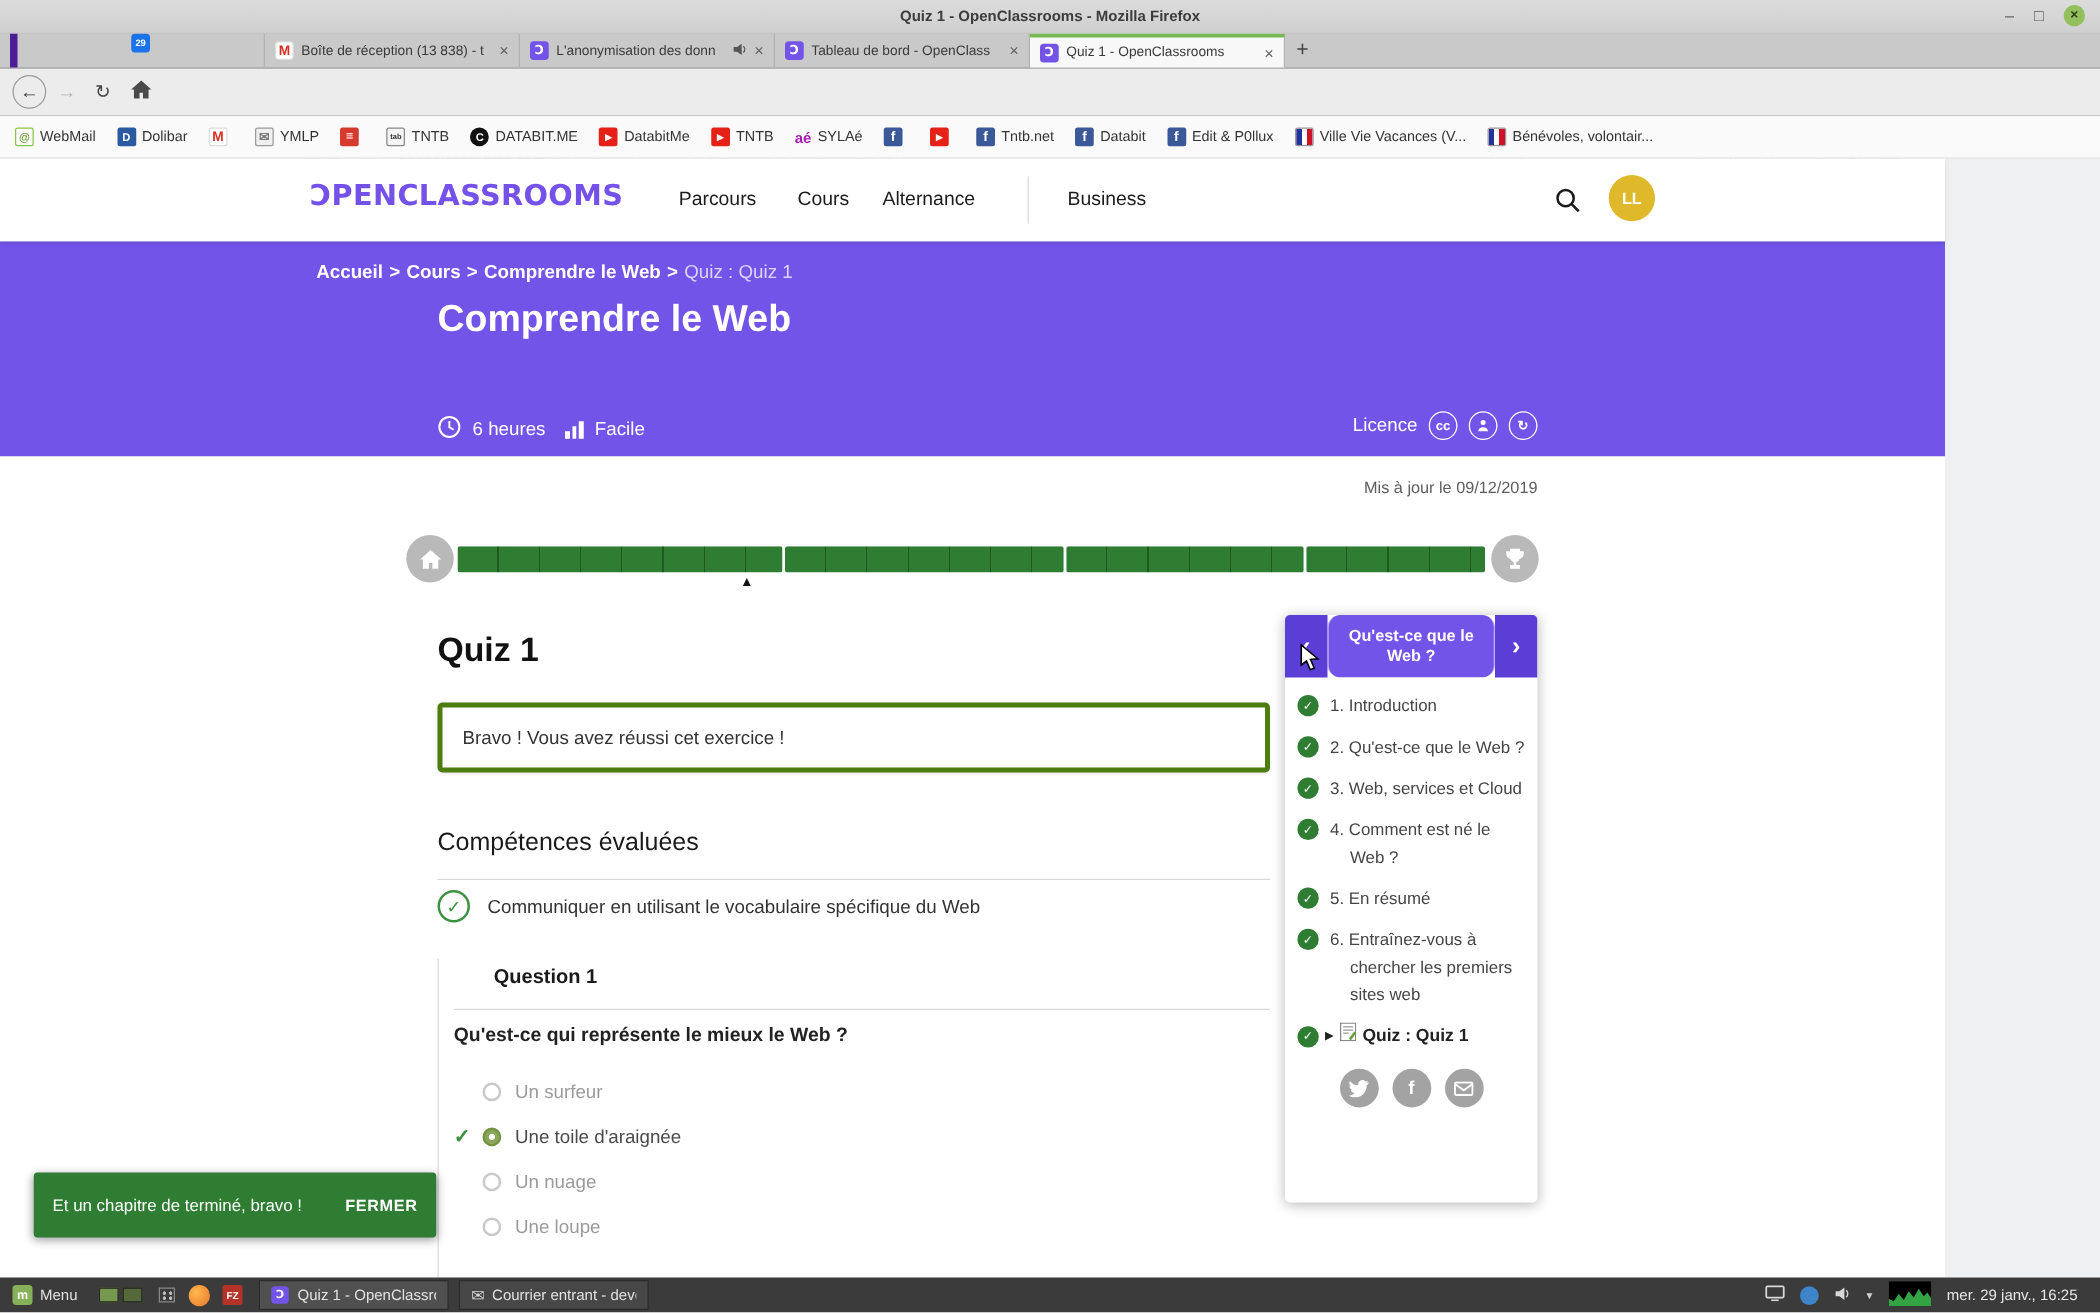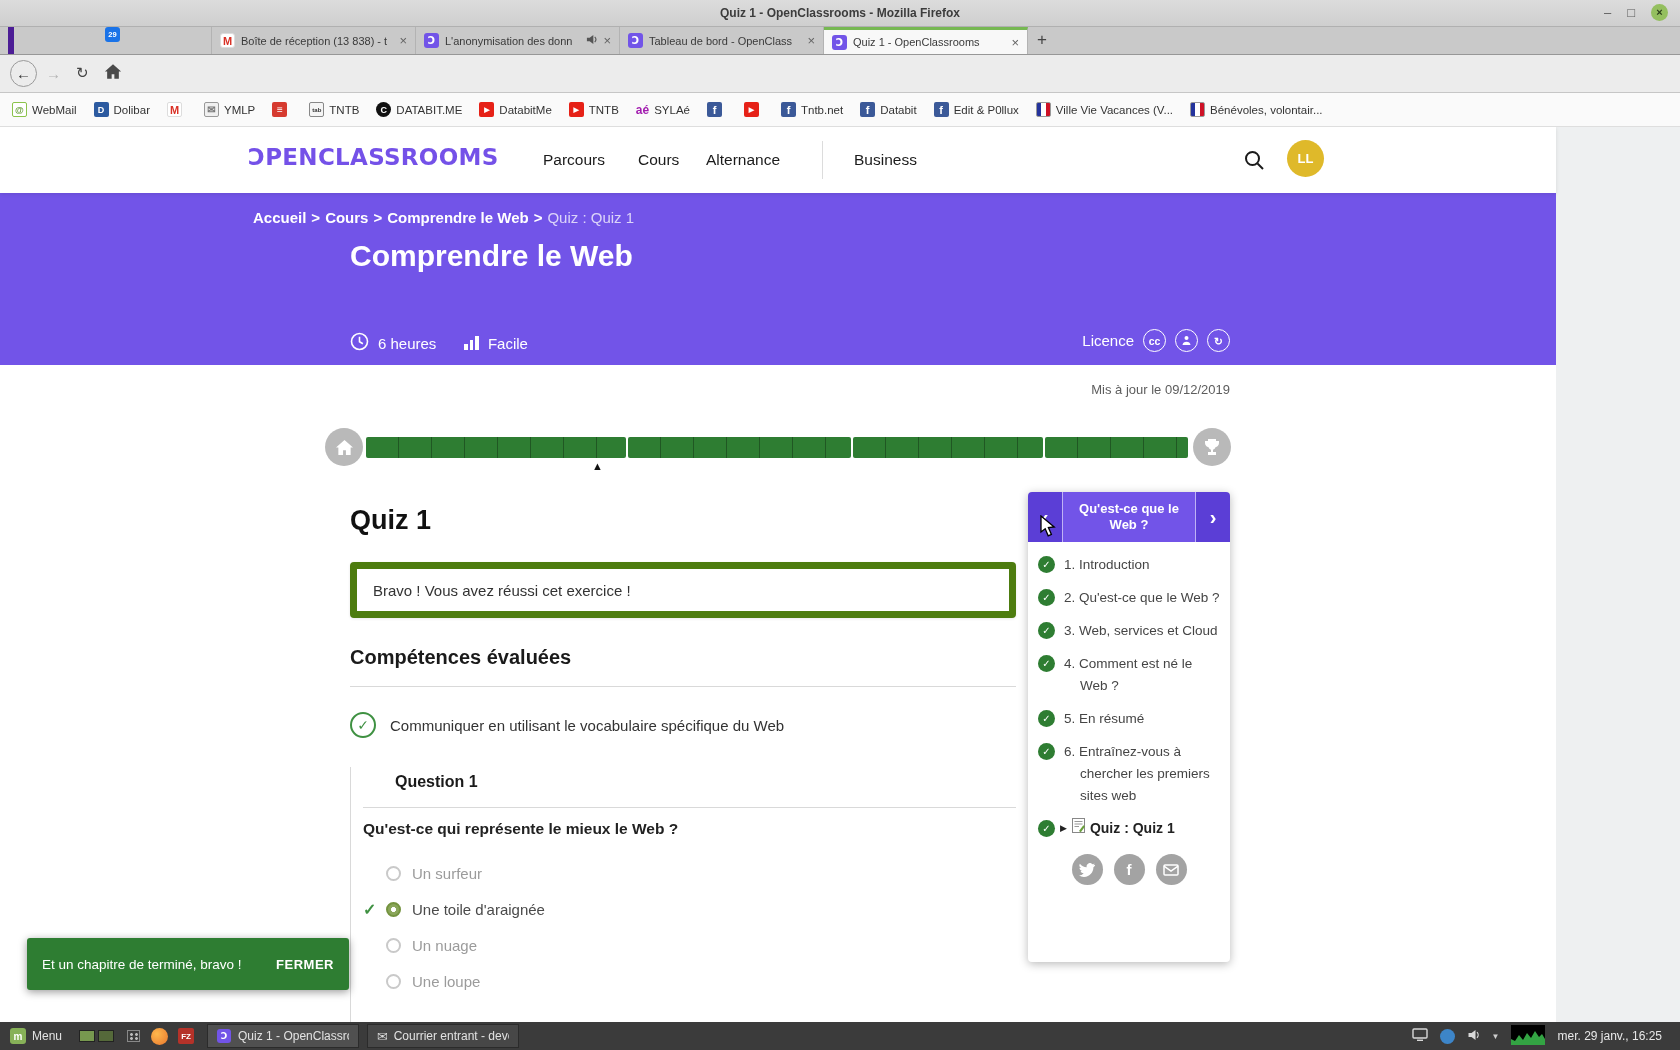--- a/index.html
+++ b/index.html
@@ -85,21 +85,21 @@
   #oc-sep { position:absolute; left:822px; top:14px; width:1px; height:38px; background:#dcdcdc; }
   #oc-search { position:absolute; left:1244px; top:23px; }
   #oc-avatar { position:absolute; left:1287px; top:13px; width:37px; height:37px; border-radius:50%;
     background:#dfb92a; color:#fff; font-weight:bold; font-size:13px; display:flex; align-items:center; justify-content:center; }
 
   #hero { position:absolute; left:0; top:66px; width:1556px; height:172px; background:#7254e8; color:#fff; }
   #breadcrumb { position:absolute; left:253px; top:16px; font-size:15px; font-weight:bold; }
   #breadcrumb .sep { margin:0 5px; }
   #bc-current { font-weight:normal; color:rgba(255,255,255,.75); }
   #hero-title { position:absolute; left:350px; top:46px; font-size:30px; font-weight:bold; }
-  #hero-meta { position:absolute; left:350px; top:139px; display:flex; gap:28px; align-items:center; font-size:15px; }
+  #hero-meta { position:absolute; left:350px; top:139px; display:flex; gap:16px; align-items:center; font-size:15px; }
   .meta-item { display:flex; gap:9px; align-items:center; }
   .sigbars { display:flex; align-items:flex-end; gap:2px; height:14px; }
   .sigbars span { width:3.5px; background:#fff; display:block; }
   #hero-licence { position:absolute; right:326px; top:136px; display:flex; gap:9px; align-items:center; font-size:15px; }
   .cc-circle { width:23px; height:23px; border:1.5px solid #fff; border-radius:50%; display:flex;
     align-items:center; justify-content:center; font-size:10.5px; font-weight:bold; }
 
   #updated { position:absolute; left:700px; top:255px; width:530px; text-align:right; font-size:13px; color:#5d5d5d; }
 
   .prog-circle { position:absolute; width:38px; height:38px; border-radius:50%; background:#b9b9b9;
@@ -107,24 +107,24 @@
   #prog-home { left:325px; top:301px; }
   #prog-trophy { left:1193px; top:301px; }
   .prog-seg { position:absolute; top:310px; height:21px; background-color:#2e7d32; border-radius:2px;
     background-image:repeating-linear-gradient(90deg, transparent 0 32px, rgba(0,0,0,.30) 32px 33px); }
   #seg1 { left:366px; width:260px; } #seg2 { left:628px; width:223px; }
   #seg3 { left:853px; width:190px; } #seg4 { left:1045px; width:143px; }
   #prog-marker { position:absolute; left:592px; top:333px; font-size:11px; color:#111; }
 
   #quiz-heading { position:absolute; left:350px; top:378px; font-size:27px; font-weight:bold; color:#111; }
   #success-card { position:absolute; left:350px; top:435px; width:666px; height:56px; background:#fff;
-    border:7px solid #4d7c0f; border-radius:4px; box-shadow:0 1px 3px rgba(0,0,0,.09);
+    border:4px solid #4d7c0f; border-radius:4px; box-shadow:0 1px 3px rgba(0,0,0,.09);
     display:flex; align-items:center; padding-left:16px; font-size:15px; color:#333; }
   #skills-block { position:absolute; left:350px; top:519px; width:666px; border-bottom:1px solid #d9d9d9; padding-bottom:17px; }
-  #skills-block h2 { font-size:20px; font-weight:bold; color:#1a1a1a; }
+  #skills-block h2 { font-size:20px; font-weight:normal; color:#1a1a1a;margin-top:17px; }
   #skill-row { position:absolute; left:350px; top:585px; display:flex; gap:14px; align-items:center; }
   .skill-check { width:26px; height:26px; border:2px solid #3f9142; border-radius:50%; color:#3f9142;
     display:flex; align-items:center; justify-content:center; font-size:14px; }
   #skill-row .stext { font-size:15px; color:#333; }
 
   #question-block { position:absolute; left:350px; top:640px; width:666px; height:255px;
     border-left:1px solid #d9d9d9; padding-left:12px; }
   #question-heading { font-size:16px; font-weight:bold; color:#1a1a1a; padding-top:6px;margin-left:32px; }
   .qhr { border-bottom:1px solid #d9d9d9; margin-top:16px; }
   #question-text { font-size:15.5px; font-weight:bold; margin-top:12px; color:#222; }
@@ -139,21 +139,21 @@
   .answer.selected { color:#4a4a4a; }
 
   
   #sidebar-card { position:absolute; left:1028px; top:365px; width:202px; height:470px; background:#fff;
     border-radius:4px; box-shadow:0 2px 10px rgba(0,0,0,.28); overflow:hidden; z-index:6; }
   .sc-header { height:50px; display:flex; }
   .sc-arrow { width:34px; background:#5b3ed6; color:#fff; display:flex; align-items:center;
     justify-content:center; font-size:20px; font-weight:bold; }
   .sc-title { flex:1; background:#7254e8; color:#fff; font-size:13px; font-weight:bold; display:flex;
     align-items:center; justify-content:center; text-align:center; padding:0 4px; line-height:16px;
-    border-left:1px solid rgba(255,255,255,.55); border-right:1px solid rgba(255,255,255,.55); }
+    border-left:1px solid rgba(255,255,255,.55); border-right:1px solid rgba(255,255,255,.55);border-radius:10px; }
   .sc-list { padding:12px 10px 0 10px; }
   .sc-item { display:flex; gap:9px; margin-bottom:11px; }
   .sc-check { width:17px; height:17px; border-radius:50%; background:#2e7d32; color:#fff; font-size:10px;
     display:flex; align-items:center; justify-content:center; flex:0 0 auto; margin-top:2px; }
   .sc-text { font-size:13.5px; color:#454545; line-height:22px; text-indent:-16px; padding-left:16px; }
   .sc-quiz { display:flex; align-items:center; gap:5px; margin-top:3px; }
   .sc-quiz .play { font-size:9px; color:#222; }
   .sc-quiz .qlabel { font-size:14px; font-weight:bold; color:#222; }
   .sc-social { display:flex; justify-content:center; gap:11px; margin-top:17px; }
   .soc { width:31px; height:31px; border-radius:50%; background:#a3a3a3; display:flex; align-items:center;

